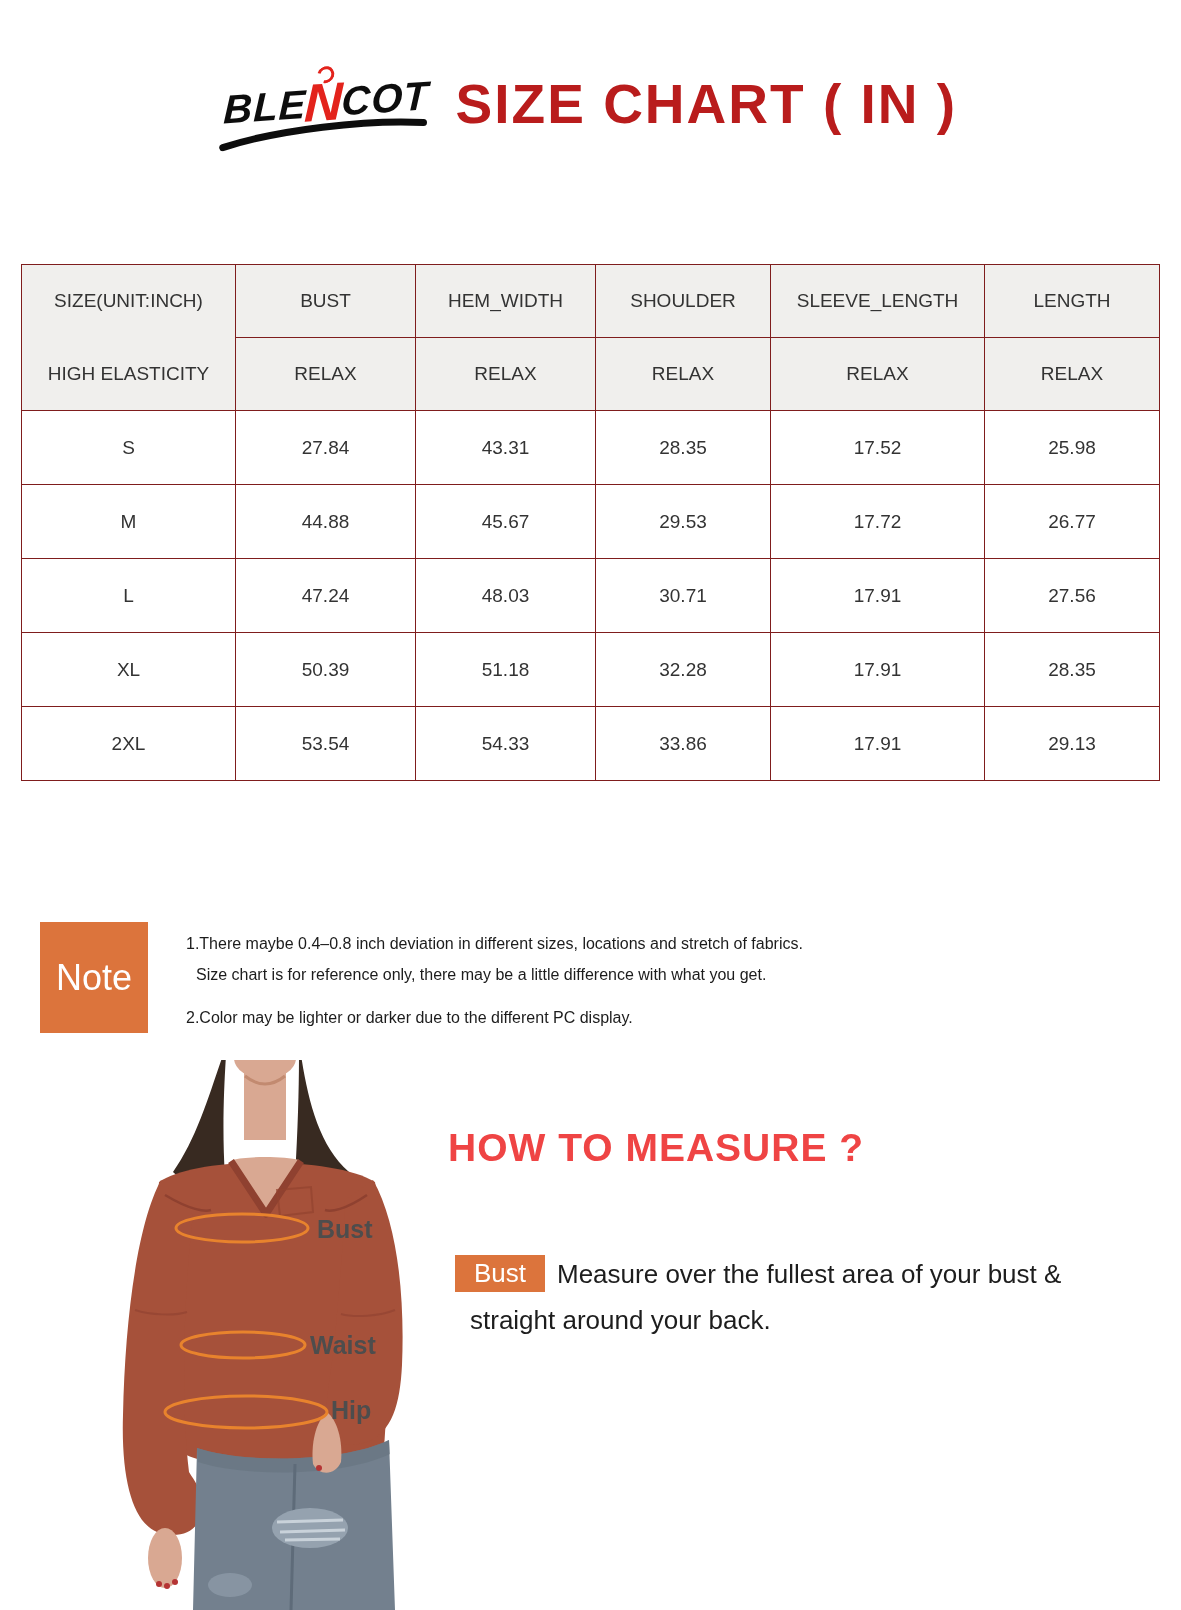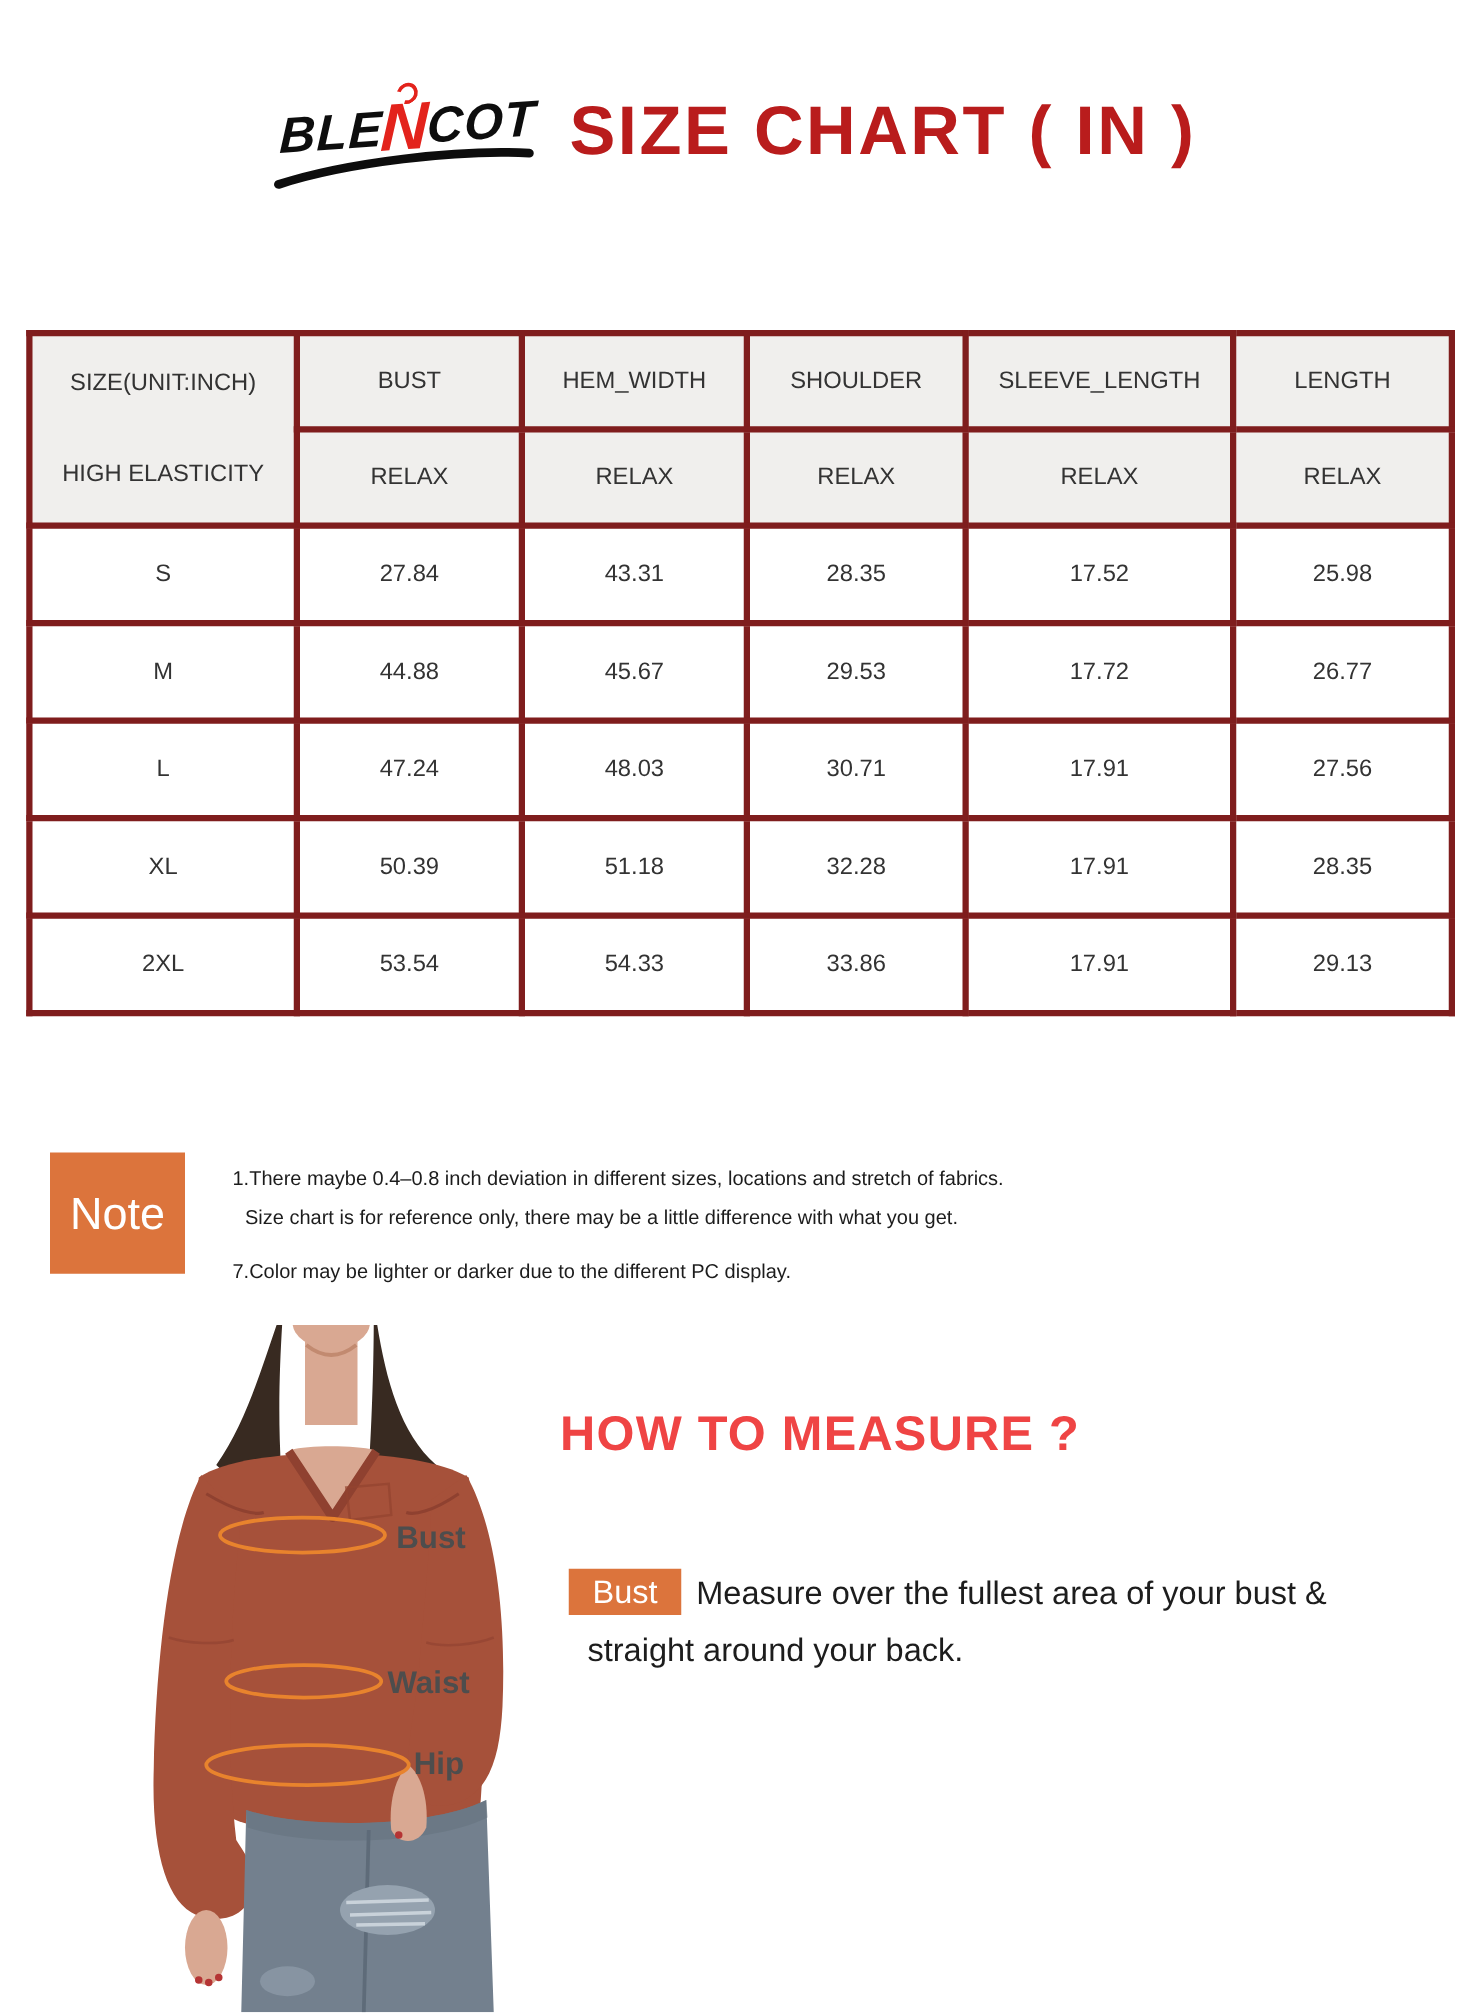--- a/index.html
+++ b/index.html
@@ -30,32 +30,32 @@
   .page-title{
     margin:0;font-size:55px;font-weight:700;color:#b91c1c;letter-spacing:2px;white-space:nowrap;
   }
 
   
   table.size-table{
     position:absolute;left:21px;top:264px;width:1138px;
     border-collapse:collapse;table-layout:fixed;font-size:19px;color:#333;
   }
   .size-table th,.size-table td{
-    border:5px solid #7f1d1d;text-align:center;font-weight:400;padding:0;
+    border:1px solid #7f1d1d;text-align:center;font-weight:400;padding:0;
   }
   .size-table thead th{background:#f0efed;height:72px;}
   .size-table thead th.size-head{height:auto;padding:0;}
   .th-stack{display:flex;flex-direction:column;height:145px;}
   .th-stack div{flex:1;display:flex;align-items:center;justify-content:center;}
   .size-table tbody td{height:73px;background:#fff;}
 
   
   .note{position:absolute;left:40px;top:922px;display:flex;align-items:flex-start;}
   .note-badge{
-    width:108px;height:97px;background:#dc743c;color:#fff;font-size:36px;
+    width:108px;height:111px;background:#dc743c;color:#fff;font-size:36px;
     display:flex;align-items:center;justify-content:center;flex:0 0 auto;
   }
   .note-lines{margin-left:38px;padding-top:6px;font-size:16px;color:#1c1c1c;}
   .note-lines p{margin:0;line-height:31px;white-space:nowrap;}
   .note-lines p.l2{margin-top:0;padding-left:10px;}
   .note-lines p.l3{margin-top:12px;}
 
   
   .figure-svg{position:absolute;left:105px;top:1060px;width:330px;height:550px;}
   .measure-right{position:absolute;left:448px;top:1125px;width:705px;}
@@ -156,21 +156,21 @@
         <td>29.13</td>
       </tr>
     </tbody>
   </table>
 
   <div class="note">
     <div class="note-badge">Note</div>
     <div class="note-lines">
       <p class="l1">1.There maybe 0.4–0.8 inch deviation in different sizes, locations and stretch of fabrics.</p>
       <p class="l2">Size chart is for reference only, there may be a little difference with what you get.</p>
-      <p class="l3">7.Color may be lighter or darker due to the different PC display.</p>
+      <p class="l3">2.Color may be lighter or darker due to the different PC display.</p>
     </div>
   </div>
 
   <svg class="figure-svg" viewBox="0 0 330 550">
 
     <path d="M118,-5 C104,35 92,78 68,112 C84,128 108,130 120,117 C117,70 119,28 121,-5 Z" fill="#382a21"></path>
     <path d="M196,-5 C203,40 214,86 244,112 C226,130 200,132 190,117 C193,68 194,25 194,-5 Z" fill="#382a21"></path>
 
     <ellipse cx="160" cy="-2" rx="31" ry="21" fill="#d9a892"></ellipse>
     <rect x="139" y="0" width="42" height="80" fill="#d9a892"></rect>

